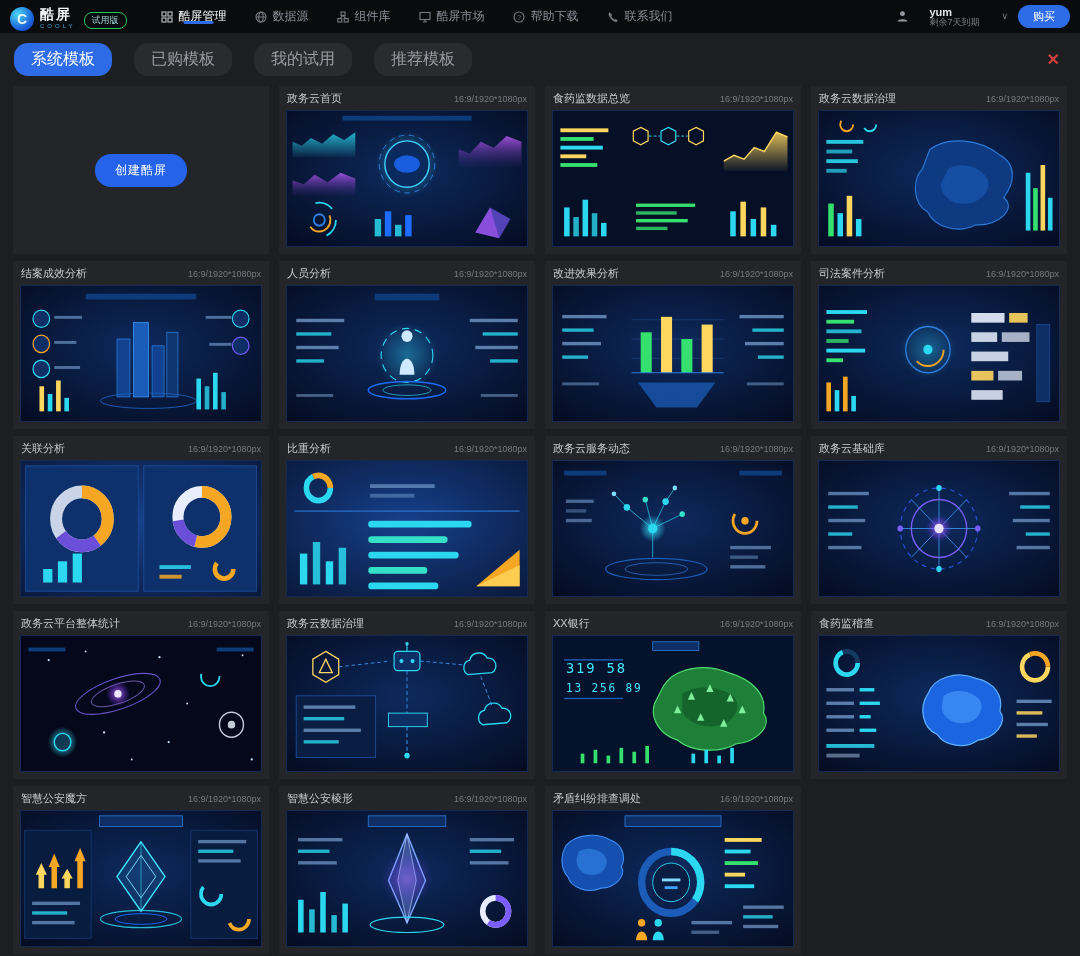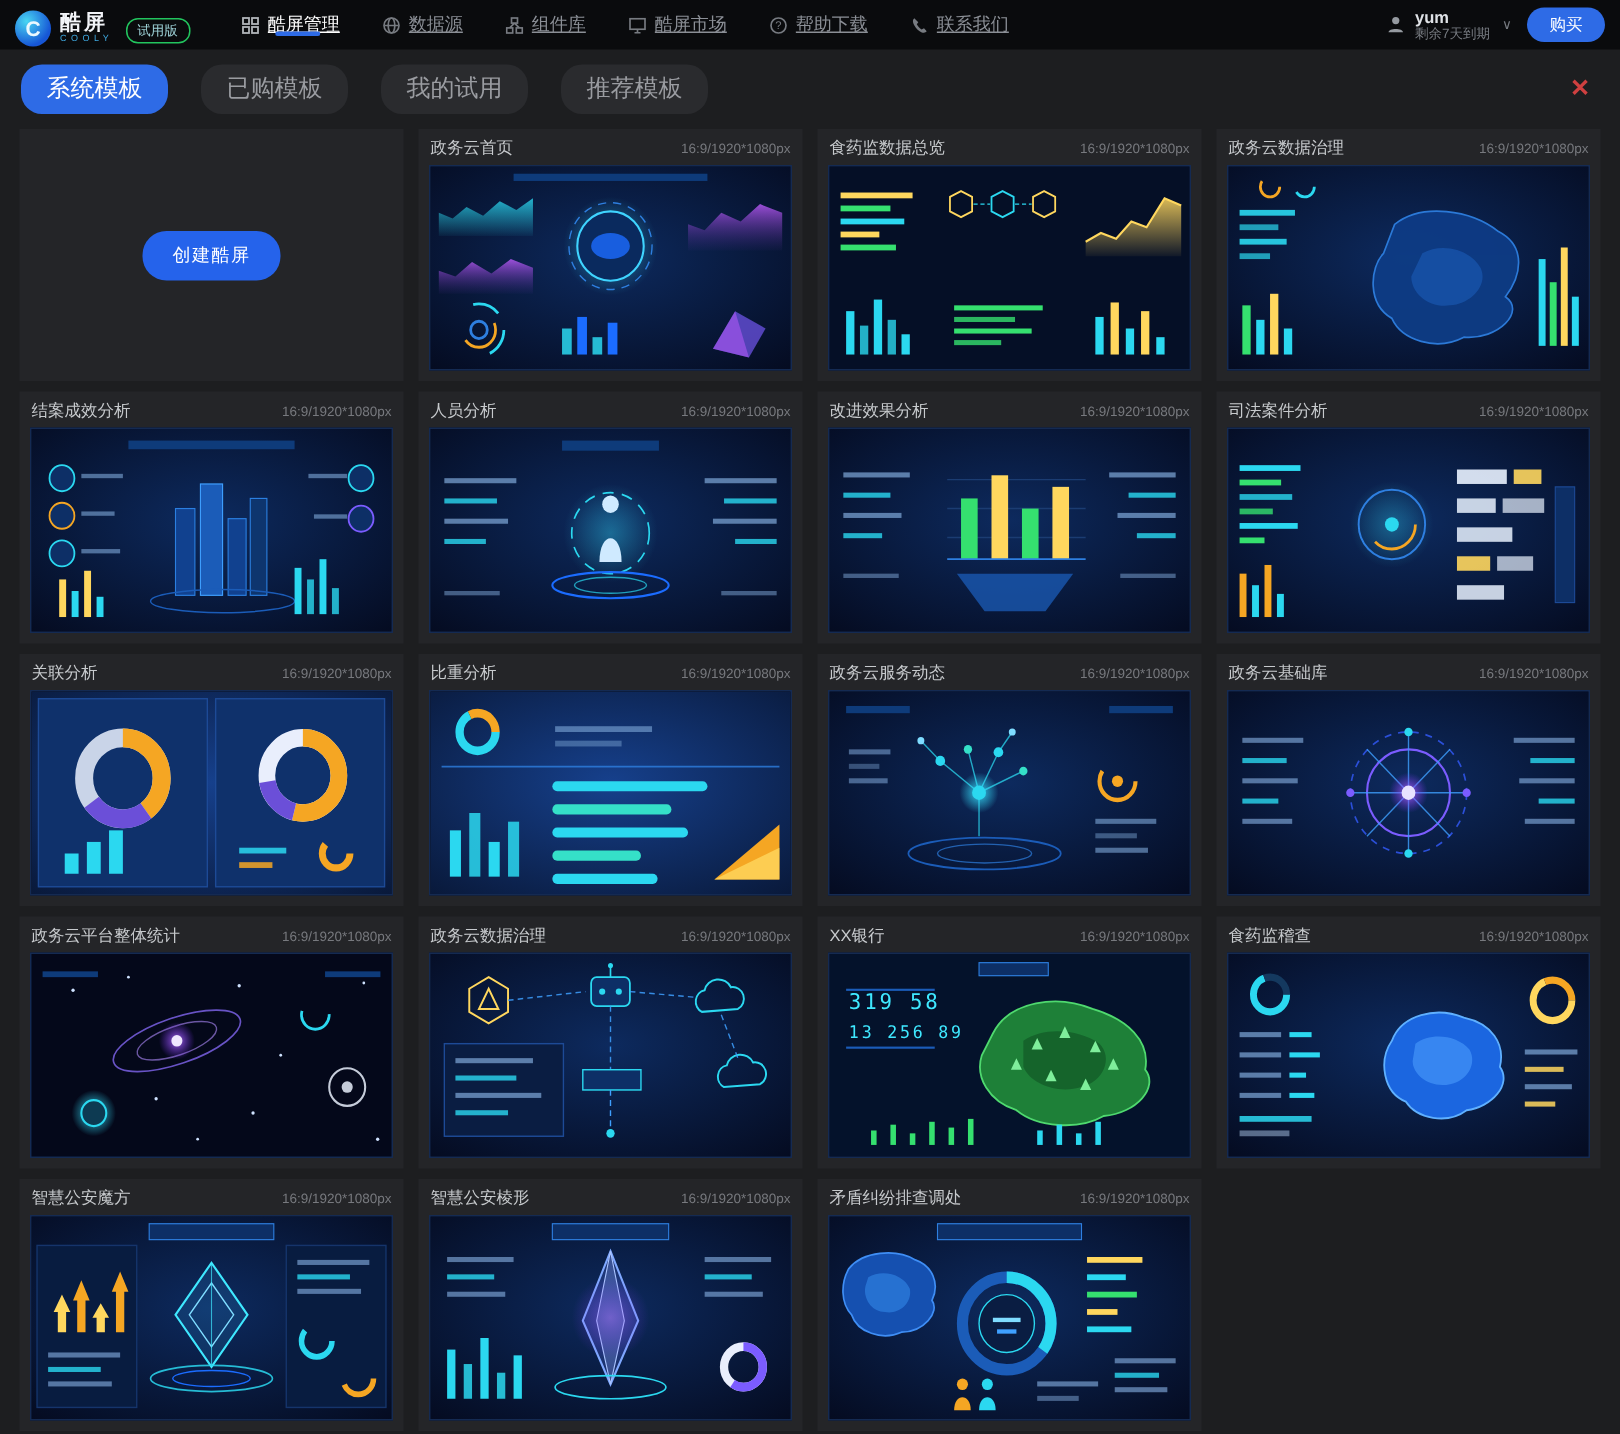--- a/index.html
+++ b/index.html
@@ -28,31 +28,31 @@
   .logo-text { color:#f2f4f8; font-size:14px; font-weight:bold; letter-spacing:2px; }
   .logo-sub { color:#3fa9e0; font-size:6px; letter-spacing:3px; margin-top:2px; }
   .trial-badge {
     align-self:flex-end; margin-bottom:2px; margin-left:2px;
     border:1px solid #22c55e; color:#9fd3d8;
     font-size:9px; padding:1px 7px; border-radius:8px; white-space:nowrap;
   }
   .nav-menu { display:flex; margin-left:20px; }
   .nav-item {
     position:relative; height:17px; display:flex; align-items:center; gap:5px;
-    color:#8b8f96; font-size:12px; padding:0 14px; cursor:pointer; white-space:nowrap;text-decoration:underline;
+    color:#8b8f96; font-size:12px; padding:0 14px; cursor:pointer; white-space:nowrap;
   }
   .nav-item.active { color:#ffffff; }
   .nav-item.active::after {
     content:""; position:absolute; left:50%; transform:translateX(-35%);
     bottom:1px; width:30px; height:3px; background:#2e6be6; border-radius:2px;
   }
   .nav-ic { width:13px; height:13px; display:inline-flex; align-items:center; justify-content:center; opacity:.85; }
   .nav-ic svg { display:block; }
   .nav-right { margin-left:auto; display:flex; align-items:center; gap:10px; }
-  .user-block { display:flex; align-items:center; gap:6px; cursor:pointer; }
+  .user-block { display:flex; align-items:center; gap:20px; cursor:pointer; }
   .user-lines { display:flex; flex-direction:column; line-height:1.1; }
   .user-name { color:#dfe2e6; font-size:11px; font-weight:bold; }
   .user-expiry { color:#787c82; font-size:9px; }
   .chev { color:#787c82; font-size:9px; margin-left:2px; }
   .buy-btn {
     background:#2e6be6; color:#fff; font-size:11px;
     padding:4px 15px; border-radius:12px; cursor:pointer; border:none;font-family:Liberation Mono, monospace;
   }
   
   .tabs-row { display:flex; align-items:center; padding:10px 14px 6px; gap:22px; }

